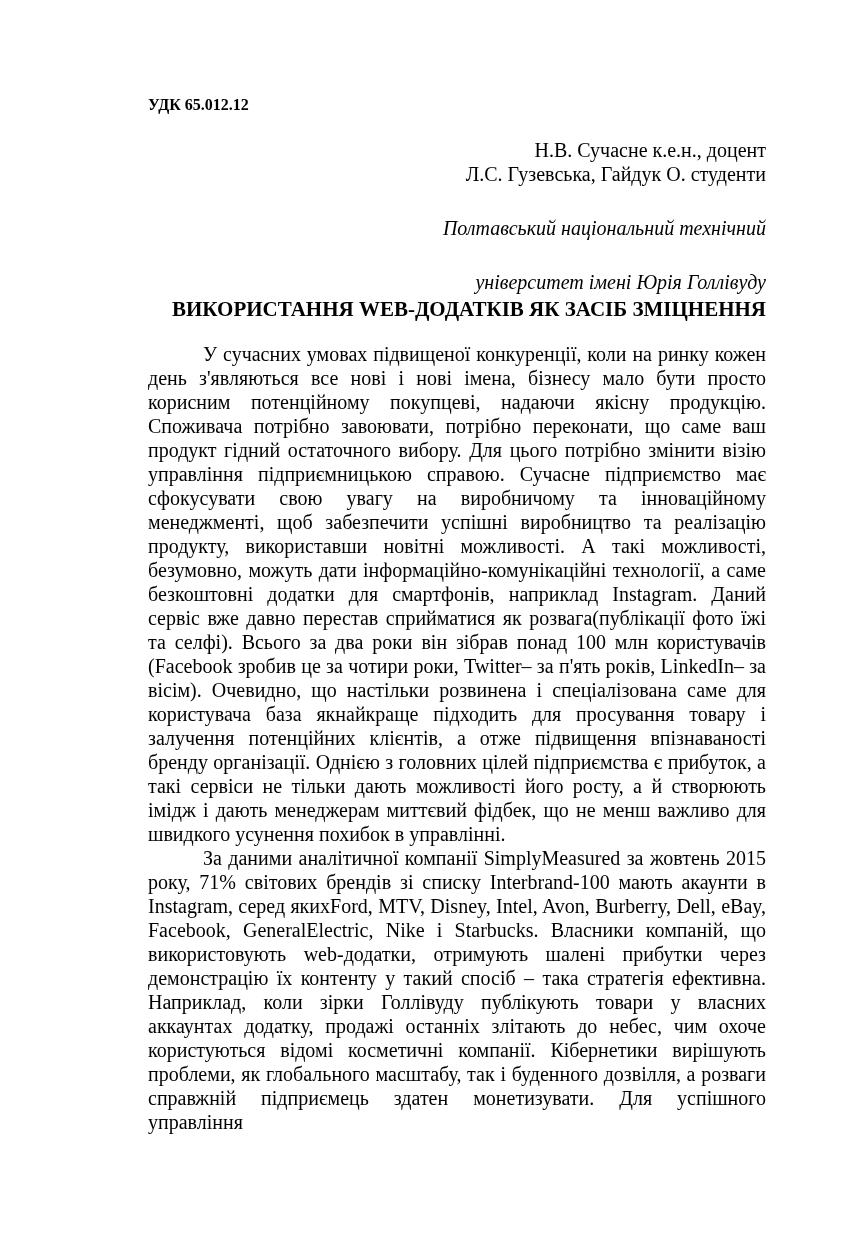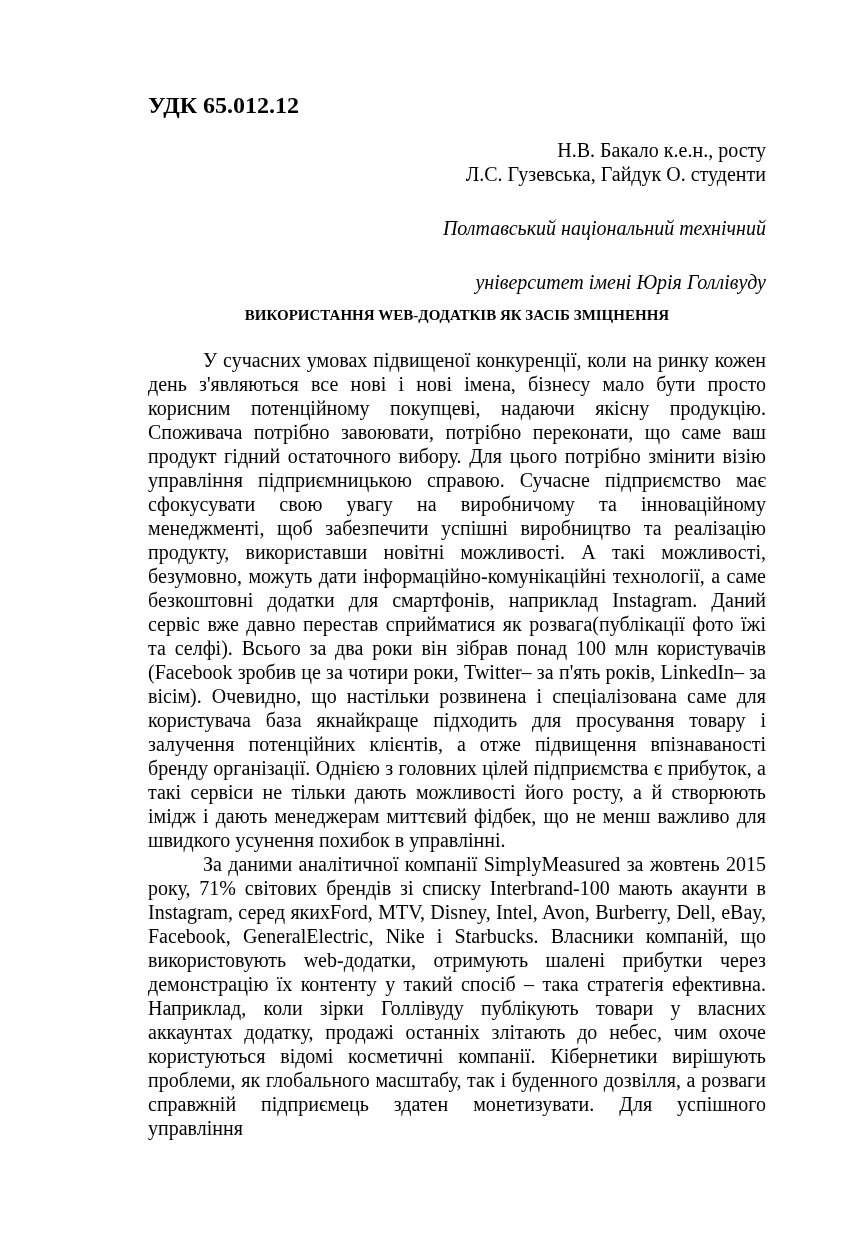--- a/index.html
+++ b/index.html
@@ -14,38 +14,38 @@
   }
   .page {
     position: absolute;
     top: 0; left: 0;
     width: 856px;
     height: 1240px;
     background: #ffffff;
     padding: 93px 90px 0 148px;
   }
   .udc {
-    font-size: 24px;
+    font-size: 16px;
     line-height: 24px;
     font-weight: bold;
     text-align: left;
   }
   .authors {
     margin-top: 21px;
     text-align: right;
     font-size: 20px;
     line-height: 24px;
   }
   .authors .line { display: block; }
   .authors .italic { font-style: italic; margin-top: 30px; }
   .article-title {
-    margin-top: 8px;
-    text-align: center;
+    margin-top: 2px;
+    text-align: right;
     font-weight: bold;
-    font-size: 15px;
+    font-size: 21px;
     line-height: 26px;
   }
   .body-text {
     margin-top: 20px;
     font-size: 20px;
     line-height: 24px;
     text-align: justify;
     text-justify: inter-word;
   }
   .body-text p {
@@ -54,21 +54,21 @@
   }
 </style>
 </head>
 <body>
 
 <div class="page">
 
   <div class="udc">УДК 65.012.12</div>
 
   <div class="authors">
-    <span class="line">Н.В. Бакало к.е.н., росту</span>
+    <span class="line">Н.В. Сучасне к.е.н., доцент</span>
     <span class="line">Л.С. Гузевська, Гайдук О. студенти</span>
     <span class="line italic">Полтавський національний технічний</span>
     <span class="line italic">університет імені Юрія Голлівуду</span>
   </div>
 
   <div class="article-title">
     <div>ВИКОРИСТАННЯ WEB-ДОДАТКІВ ЯК ЗАСІБ ЗМІЦНЕННЯ</div>
   </div>
 
   <div class="body-text">

